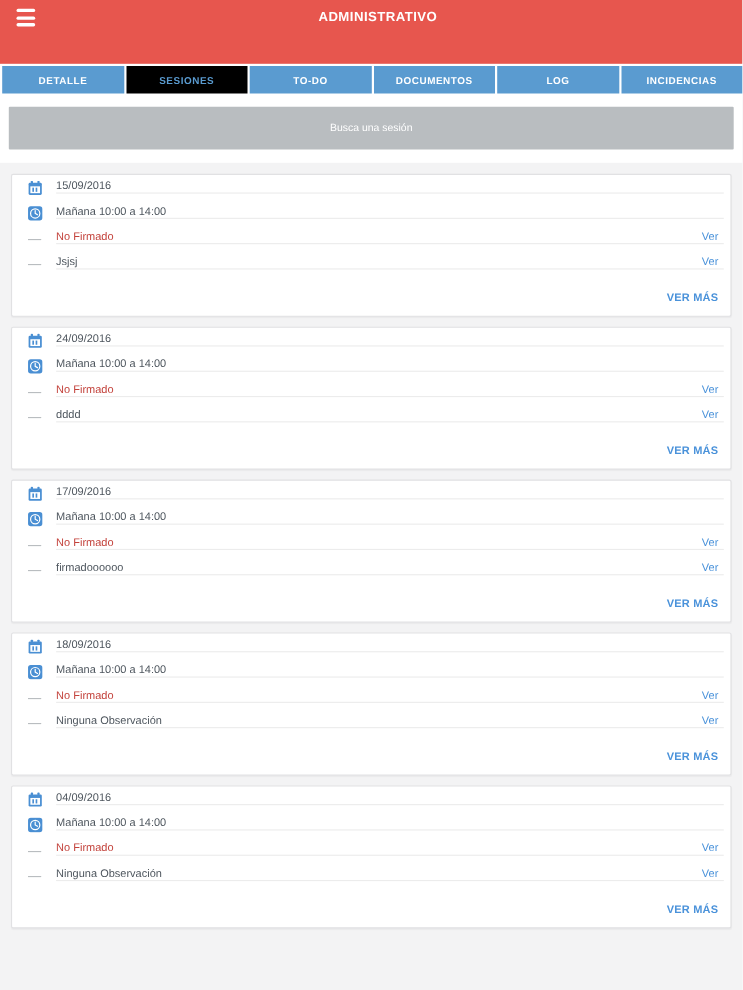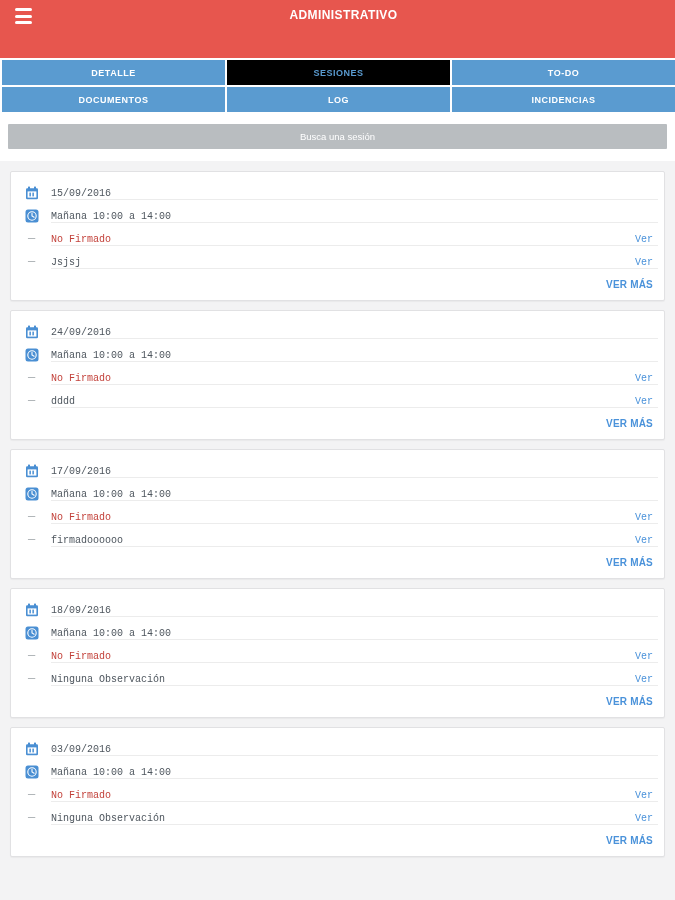--- a/index.html
+++ b/index.html
@@ -23,48 +23,48 @@
     width:17px; height:16px; cursor:pointer;
     display:flex; flex-direction:column; justify-content:space-between;
   }
   .menu-btn span { display:block; height:3px; background:#fff; border-radius:1.5px; }
   .app-title {
     margin-top:8px; color:#fff; font-size:12px; font-weight:bold; letter-spacing:0.4px;
   }
 
   
   .tab-bar { flex:none; margin-top:2px; padding-left:2px;
-    display:grid; grid-template-columns:repeat(3,1fr); grid-auto-rows:25px; gap:2px; }
+    display:grid; grid-template-columns:repeat(6,1fr); grid-auto-rows:25px; gap:2px; }
   .tab {
     background:var(--tab-blue, #5a9bd0); color:#fff;
     font-size:9px; font-weight:bold; letter-spacing:0.5px;
     display:flex; align-items:center; justify-content:center;
     cursor:pointer; text-transform:uppercase;
   }
   .tab.active { background:#000000; color:var(--tab-blue, #5a9bd0); }
 
   
   .search-bar {
-    flex:none; margin:12px 8px 0 8px; height:25px;
+    flex:none; margin:12px 8px 0 8px; height:39px;
     background:var(--search-gray, #b9bdc0); color:#fff;
     font-size:9.5px; display:flex; align-items:center; justify-content:center;
     border-radius:1px; cursor:text;
   }
 
   
   .session-list {
     flex:1; margin-top:12px; background:var(--page-bg, #f3f3f4);
     padding:10px 10px 0 10px; overflow:hidden;
   }
   .card {
     background:#fff; border:1px solid #e1e1e3; border-radius:2px;
     padding:5px 6px 0 6px; margin-bottom:9px;
     box-shadow:0 1px 1px rgba(0,0,0,0.04);
   }
-  .row { display:flex; align-items:flex-end; height:23px;font-family:Liberation Mono, monospace; }
+  .row { display:flex; align-items:flex-start; height:23px; }
   .row-icon {
     flex:none; width:15px; margin:0 12px 0 7px;
     display:flex; align-items:center; justify-content:center;
     color:var(--icon-blue, #4a8fd3);
   }
   .row-icon.dash { color:#a8adb1; font-size:12px; }
   .row-body {
     flex:1; display:flex; align-items:center; justify-content:space-between;
     border-bottom:1px solid #ececec; padding-right:5px; min-width:0;
   }
@@ -292,21 +292,21 @@
         <svg width="14" height="14" viewBox="0 0 14 14" aria-hidden="true">
           <rect x="3" y="0.5" width="2" height="3.5" rx="0.6" fill="currentColor"></rect>
           <rect x="9" y="0.5" width="2" height="3.5" rx="0.6" fill="currentColor"></rect>
           <rect x="1" y="2.2" width="12" height="11" rx="1.2" fill="currentColor"></rect>
           <rect x="2.6" y="5.4" width="8.8" height="6.2" fill="#fff"></rect>
           <rect x="4.4" y="6.6" width="1.5" height="3.8" fill="currentColor"></rect>
           <rect x="7.4" y="6.6" width="1.5" height="3.8" fill="currentColor"></rect>
         </svg>
       </span>
       <div class="row-body">
-          <span class="txt">03/09/2016</span>
+          <span class="txt">04/09/2016</span>
         </div>
     </div>
     <div class="row">
       <span class="row-icon">
         <svg width="14" height="14" viewBox="0 0 14 14" aria-hidden="true">
           <rect x="0.5" y="0.5" width="13" height="13" rx="2.5" fill="currentColor"></rect>
           <circle cx="7" cy="7" r="4.2" fill="none" stroke="#fff" stroke-width="1.1"></circle>
           <path d="M7 4.4 L7 7 L9.1 8.2" fill="none" stroke="#fff" stroke-width="1.1" stroke-linecap="round"></path>
         </svg>
       </span>

